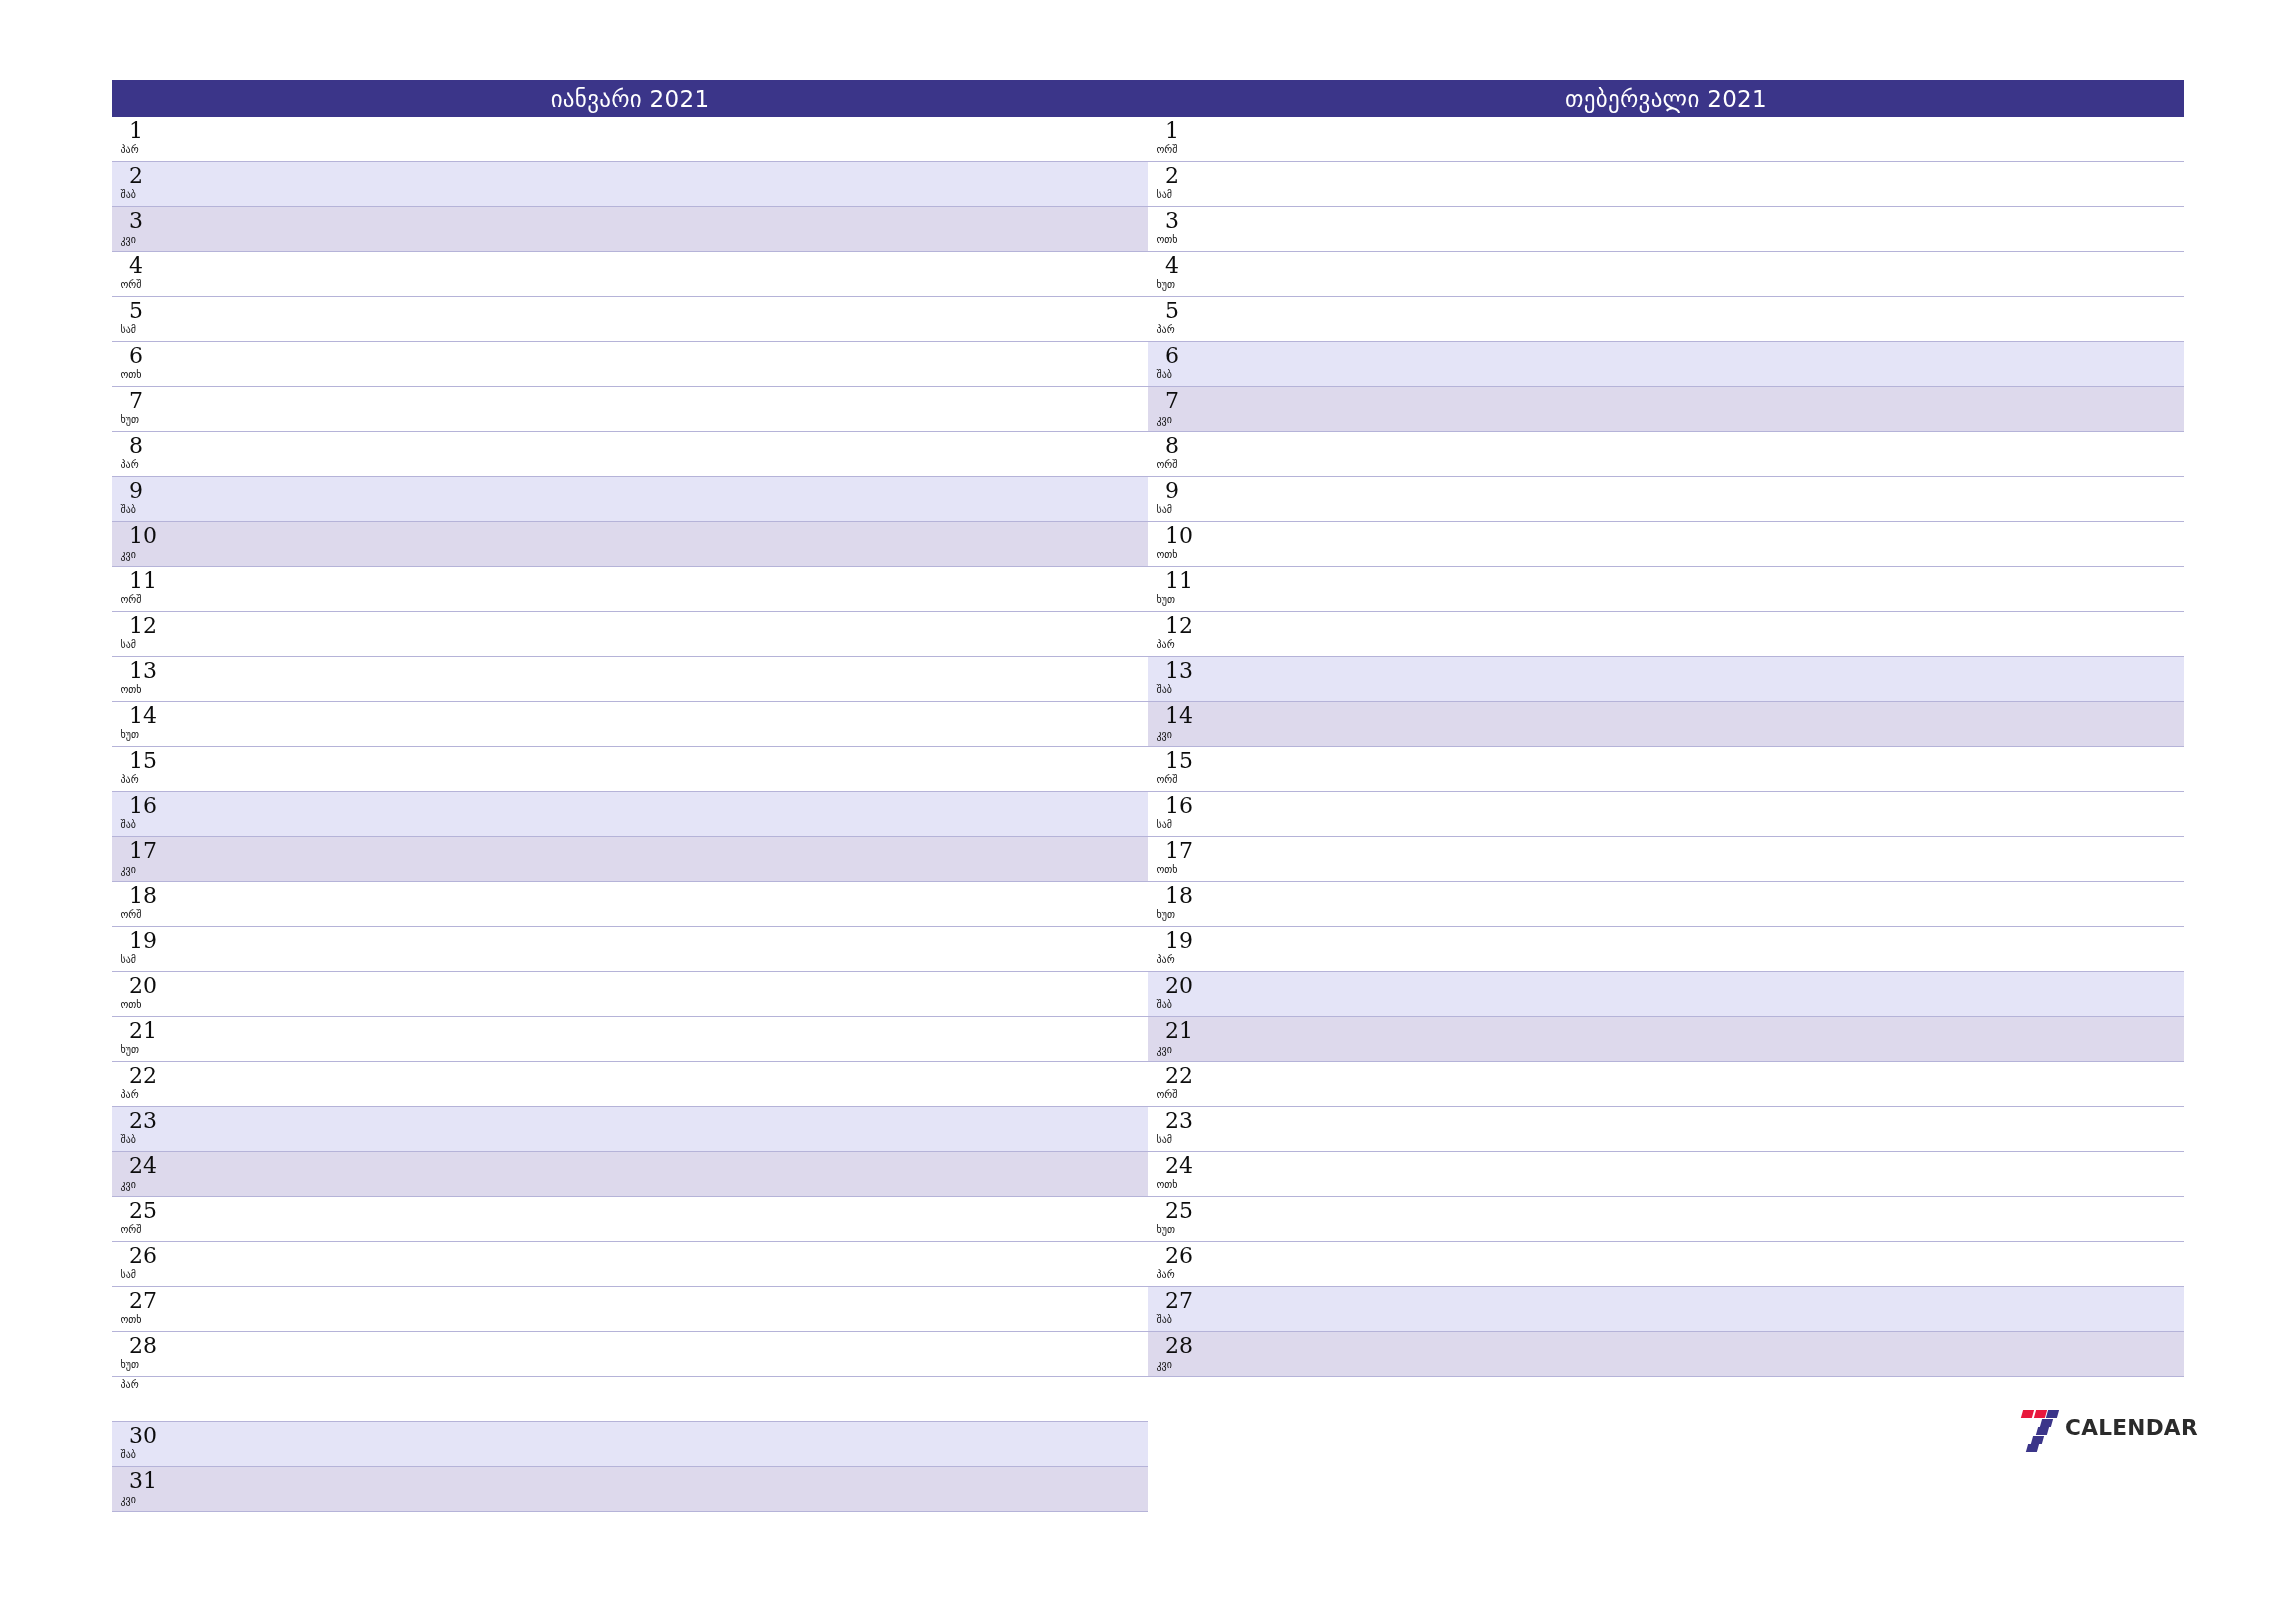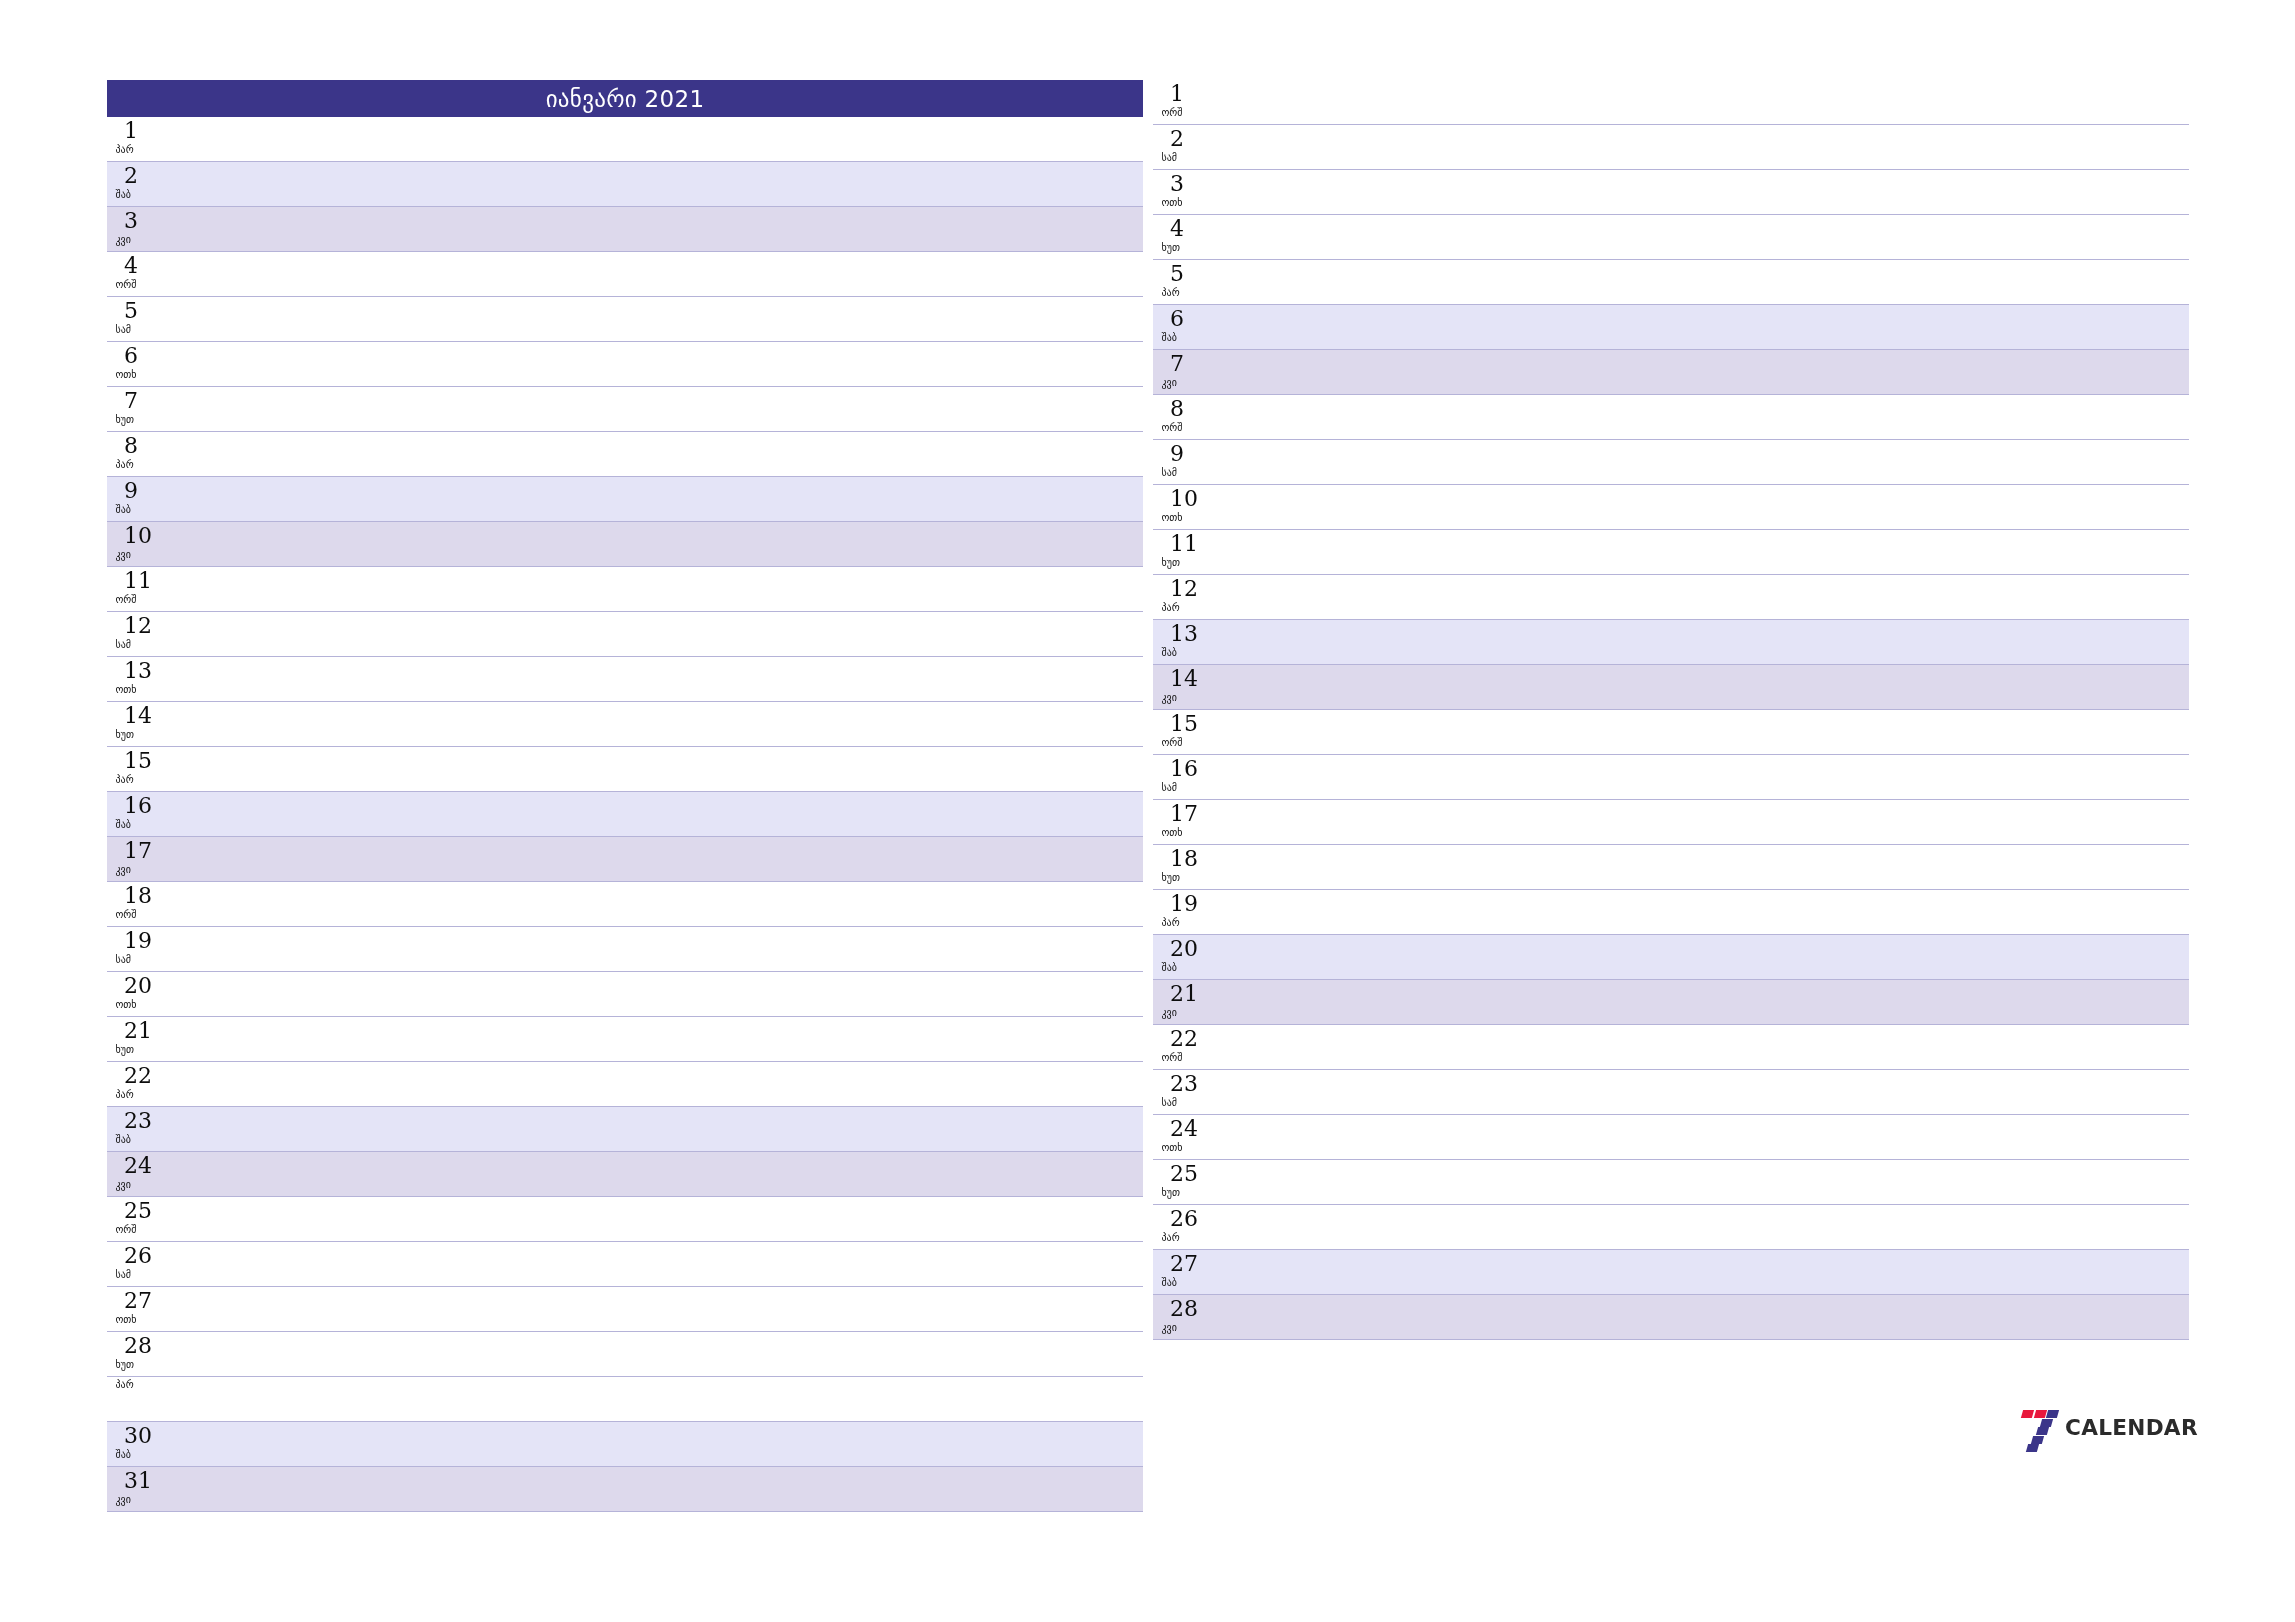--- a/index.html
+++ b/index.html
@@ -24,21 +24,21 @@
   }
 
   .months-area {
     position: absolute;
     left: 107px;
     top: 80px;
     width: 2082px;
     height: 1498px;
     display: flex;
     flex-direction: row;
-    justify-content: space-between;
+    justify-content: center;
   }
 
   .month-col {
     width: 1036px;
     display: flex;
     flex-direction: column;
   }
 
   .month-header {
     height: 37px;
@@ -259,20 +259,21 @@
             <span class="day-name">შაბ</span>
           </div>
           <div class="day-row sun">
             <span class="day-num">31</span>
             <span class="day-name">კვი</span>
           </div>
         </div>
     </div>
 
     <div class="month-col">
+      <div class="month-header">თებერვალი 2021</div>
       <div class="days-list">
           <div class="day-row">
             <span class="day-num">1</span>
             <span class="day-name">ორშ</span>
           </div>
           <div class="day-row">
             <span class="day-num">2</span>
             <span class="day-name">სამ</span>
           </div>
           <div class="day-row">

